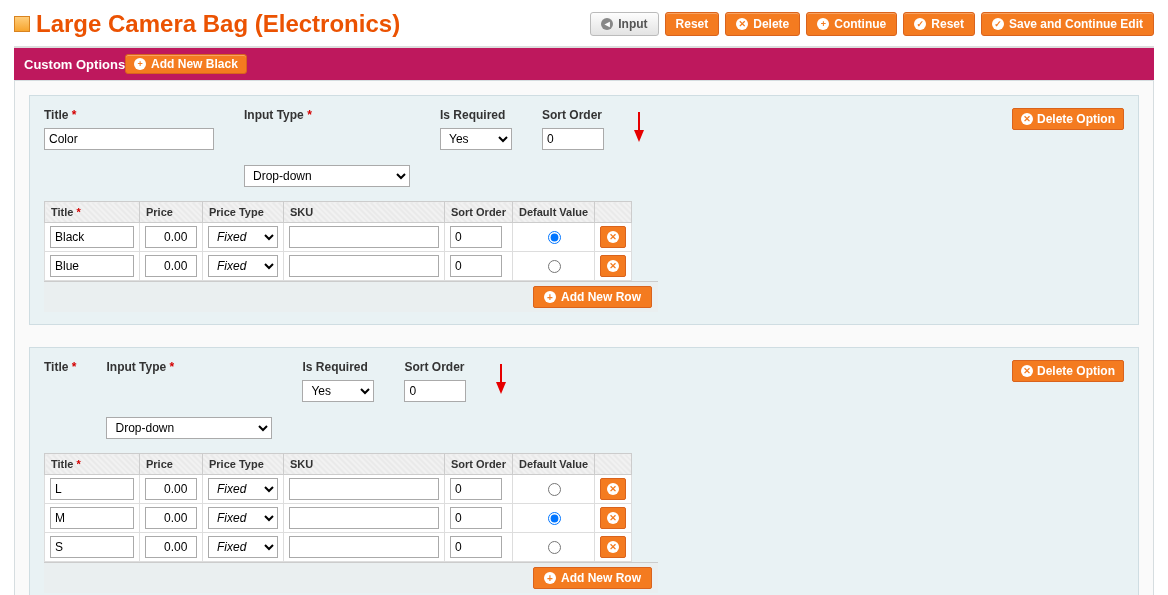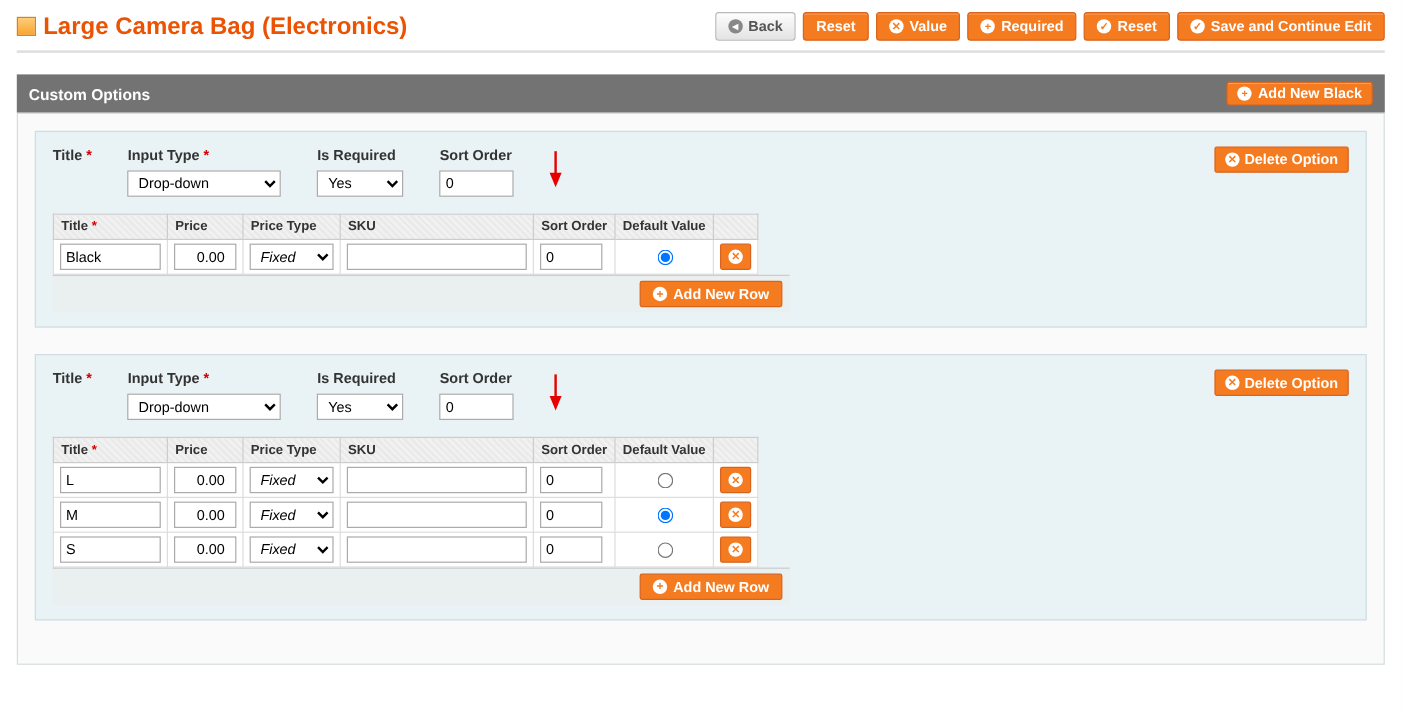--- a/index.html
+++ b/index.html
@@ -19,21 +19,21 @@
   }
   .title-wrap { display: flex; align-items: center; gap: 6px; }
   .cube-icon {
     width: 16px; height: 16px;
     background: linear-gradient(#ffcd7a,#f7a52e);
     border:1px solid #d9831f;
     transform: rotate(0deg);
   }
   h1 {
     margin: 0;
-    font-size: 20px;
+    font-size: 24px;
     font-weight: bold;
     color: #eb5202;
   }
   .btn-row { display: flex; gap: 6px; }
   .btn {
     display: inline-flex;
     align-items: center;
     gap: 5px;
     padding: 4px 10px;
     font-size: 12px;
@@ -49,27 +49,25 @@
     background: linear-gradient(#fdfdfd,#e3e3e3);
     color: #555;
     border-color: #bbb;
   }
   .btn .ico {
     width: 12px; height: 12px; display:inline-flex; align-items:center; justify-content:center;
     border-radius:50%; background:#fff; color:#f47b20; font-size:9px; font-weight:bold;
   }
   .btn.gray .ico { background:#888; color:#fff; }
   .section-bar {
-    background: #737373;
+    background: #be185d;
     color: #fff;
     display:flex;
     align-items:center;
-    justify-content:space-between;
     padding: 6px 10px;
-    margin-top: 18px;
     font-weight:bold;
     font-size:13px;
   }
   .content {
     border:1px solid #d6dde0;
     background:#fafafa;
     padding:14px;
   }
   .option-block {
     background:#e9f2f4;
@@ -92,21 +90,21 @@
   }
   .req { color:#d40000; }
   input[type=text], select {
     font-size:12px;
     padding:2px 4px;
     border:1px solid #aaa;
     background:#fff;
     height:22px;
   }
   .field.title input { width:170px; }
-  .field.inputtype select { width:128px; }
+  .field.inputtype select { width:166px;margin-top:37px; }
   .field.required select { width:72px; }
   .field.sortorder input { width:62px; }
   .delete-option {
     position:absolute;
     right:14px;
     top:12px;
     background:#f47b20;
     border:1px solid #d9631d;
     color:#fff;
     font-weight:bold;
@@ -192,32 +190,32 @@
 <body>
 
 <div class="header-row">
   <div class="title-wrap">
     <span class="cube-icon"></span>
     <h1>Large Camera Bag (Electronics)</h1>
   </div>
   <div class="btn-row">
     <button class="btn gray">
       <span class="ico">◄</span>
-      <span>Back</span>
+      <span>Input</span>
     </button>
     <button class="btn">
       <span>Reset</span>
     </button>
     <button class="btn">
       <span class="ico">✕</span>
-      <span>Value</span>
+      <span>Delete</span>
     </button>
     <button class="btn">
       <span class="ico">+</span>
-      <span>Required</span>
+      <span>Continue</span>
     </button>
     <button class="btn">
       <span class="ico">✓</span>
       <span>Reset</span>
     </button>
     <button class="btn">
       <span class="ico">✓</span>
       <span>Save and Continue Edit</span>
     </button>
   </div>
@@ -234,20 +232,21 @@
 <div class="content">
 
   <div class="option-block">
     <button class="delete-option">
       <span class="ico">✕</span>
       <span>Delete Option</span>
     </button>
     <div class="option-top">
       <div class="field title">
         <label><span>Title</span> <span class="req">*</span></label>
+        <input type="text" value="Color" style="">
       </div>
       <div class="field inputtype">
         <label><span>Input Type</span> <span class="req">*</span></label>
         <select><option>Drop-down</option></select>
       </div>
       <div class="field required">
         <label>Is Required</label>
         <select><option>Yes</option></select>
       </div>
       <div class="field sortorder">
@@ -275,20 +274,31 @@
           <td class="col-title"><input type="text" value="Black" style=""></td>
           <td class="col-price"><input type="text" value="0.00" style=""></td>
           <td class="col-ptype"><select><option>Fixed</option></select></td>
           <td class="col-sku"><input type="text" value="" style=""></td>
           <td class="col-sort"><input type="text" value="0" style=""></td>
           <td class="col-def"><input type="radio" name="opt0def" checked="" style=""></td>
           <td><span class="row-del">
                   <span>✕</span>
                 </span></td>
         </tr>
+        <tr>
+          <td class="col-title"><input type="text" value="Blue" style=""></td>
+          <td class="col-price"><input type="text" value="0.00" style=""></td>
+          <td class="col-ptype"><select><option>Fixed</option></select></td>
+          <td class="col-sku"><input type="text" value="" style=""></td>
+          <td class="col-sort"><input type="text" value="0" style=""></td>
+          <td class="col-def"><input type="radio" name="opt0def" style=""></td>
+          <td><span class="row-del">
+                  <span>✕</span>
+                </span></td>
+        </tr>
       </tbody>
     </table>
     <div class="addrow-bar">
       <button class="addrow-btn">
         <span class="ico">+</span>
         <span>Add New Row</span>
       </button>
     </div>
     </div>
   </div>

